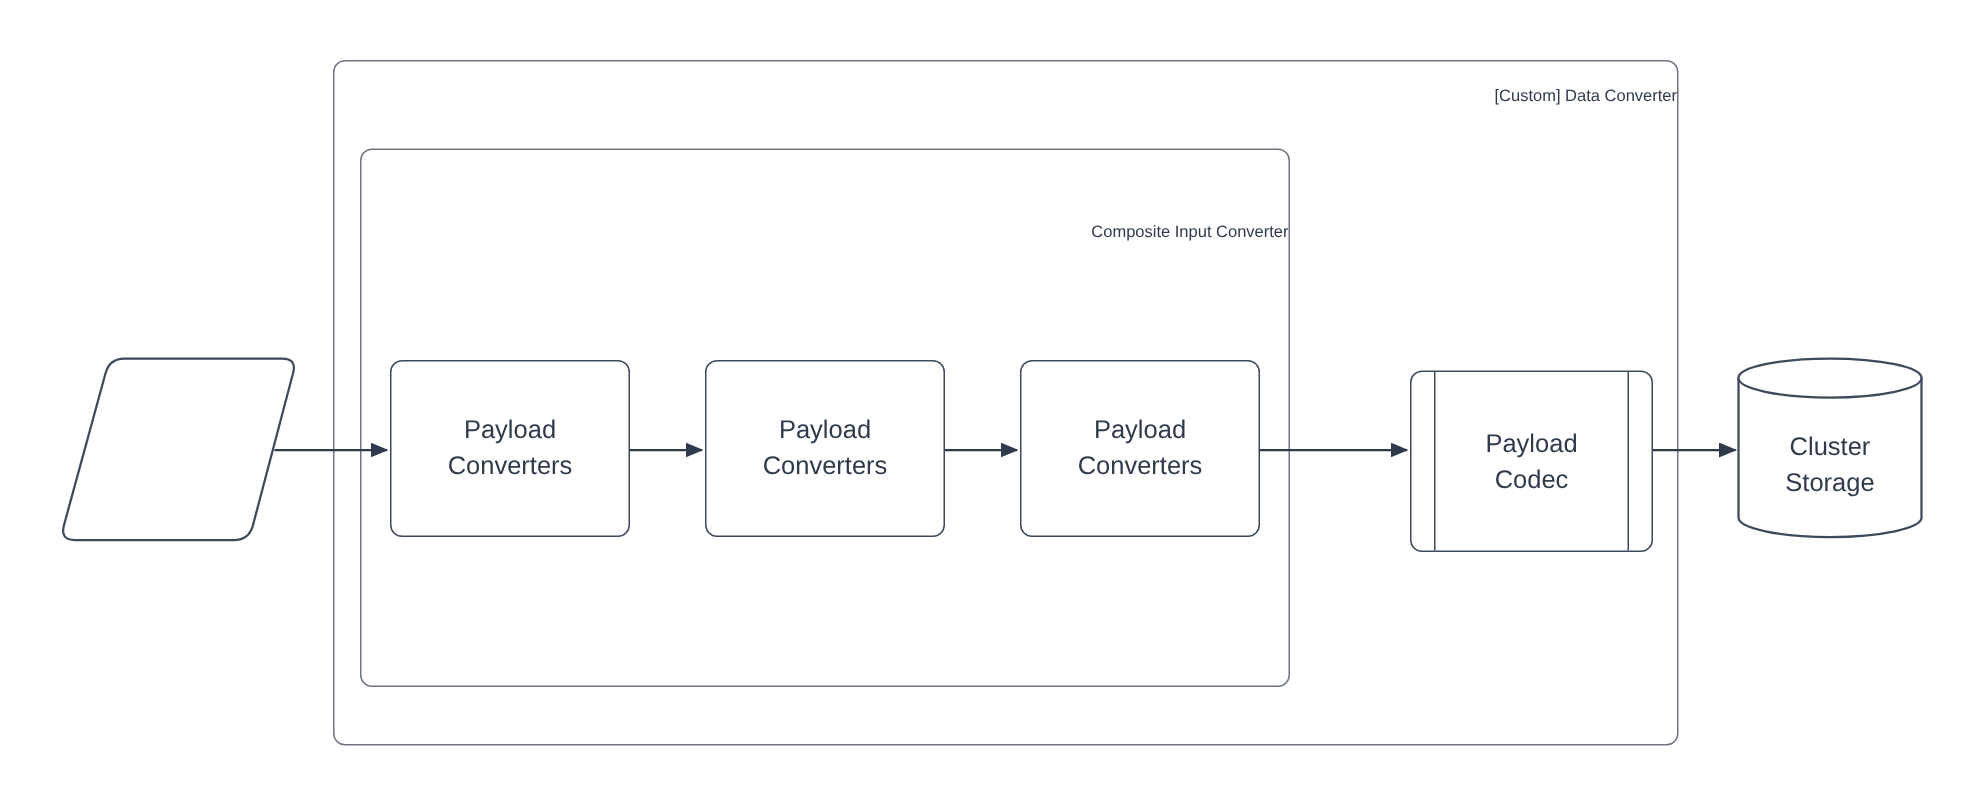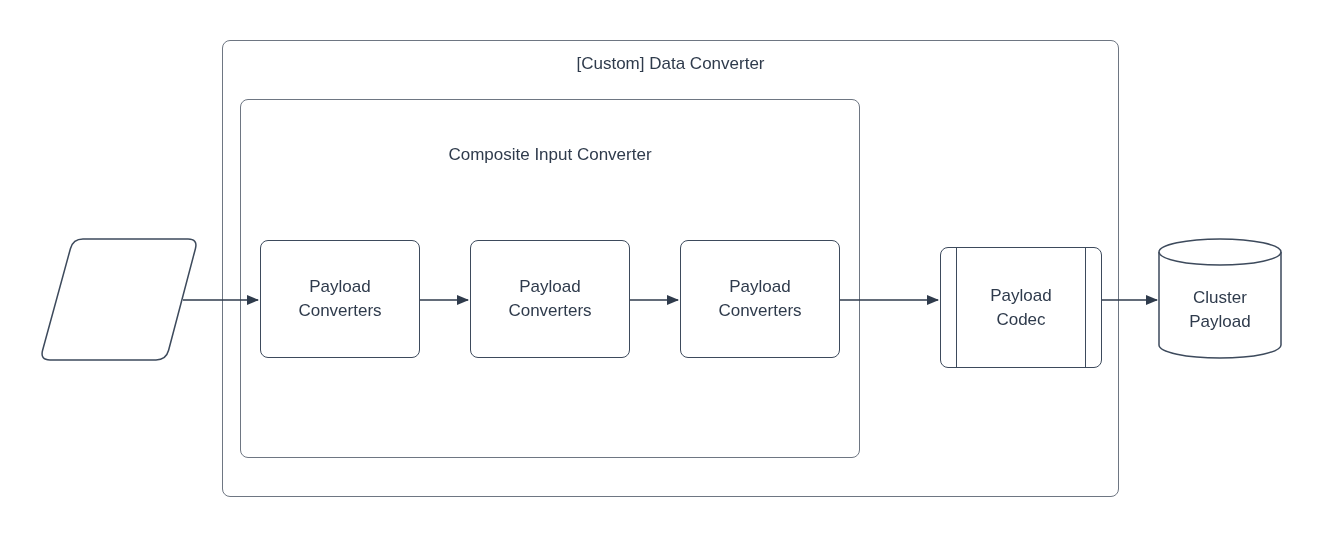--- a/index.html
+++ b/index.html
@@ -15,22 +15,22 @@
   .container-box {
     position: absolute;
     border: 1.5px solid var(--container-stroke, #6e7682);
     border-radius: 8px;
     background: transparent;
     box-sizing: border-box;
   }
   .container-title {
     position: absolute;
     left: 0; right: 0;
-    text-align: center;
-    font-size: 17px;
+    text-align: right;
+    font-size: 11px;
     line-height: 22px;
     white-space: nowrap;
   }
   .node {
     position: absolute;
     border: 1.5px solid var(--shape-stroke, #3d4a5c);
     border-radius: 8px;
     background: #ffffff;
     box-sizing: border-box;
     display: flex;
@@ -113,16 +113,16 @@
 
     <line class="edge" x1="183" y1="300" x2="258" y2="300" marker-end="url(#arrow)"></line>
     <line class="edge" x1="420" y1="300" x2="468" y2="300" marker-end="url(#arrow)"></line>
     <line class="edge" x1="630" y1="300" x2="678" y2="300" marker-end="url(#arrow)"></line>
     <line class="edge" x1="840" y1="300" x2="938" y2="300" marker-end="url(#arrow)"></line>
     <line class="edge" x1="1102" y1="300" x2="1157" y2="300" marker-end="url(#arrow)"></line>
   </svg>
 
 
   <div class="float-label" style="left:1170px; top:274px; width:100px; height:72px;">
-    <span class="lbl">Cluster Payload</span>
+    <span class="lbl">Cluster Storage</span>
   </div>
 
 </div>
 
 </body></html>

